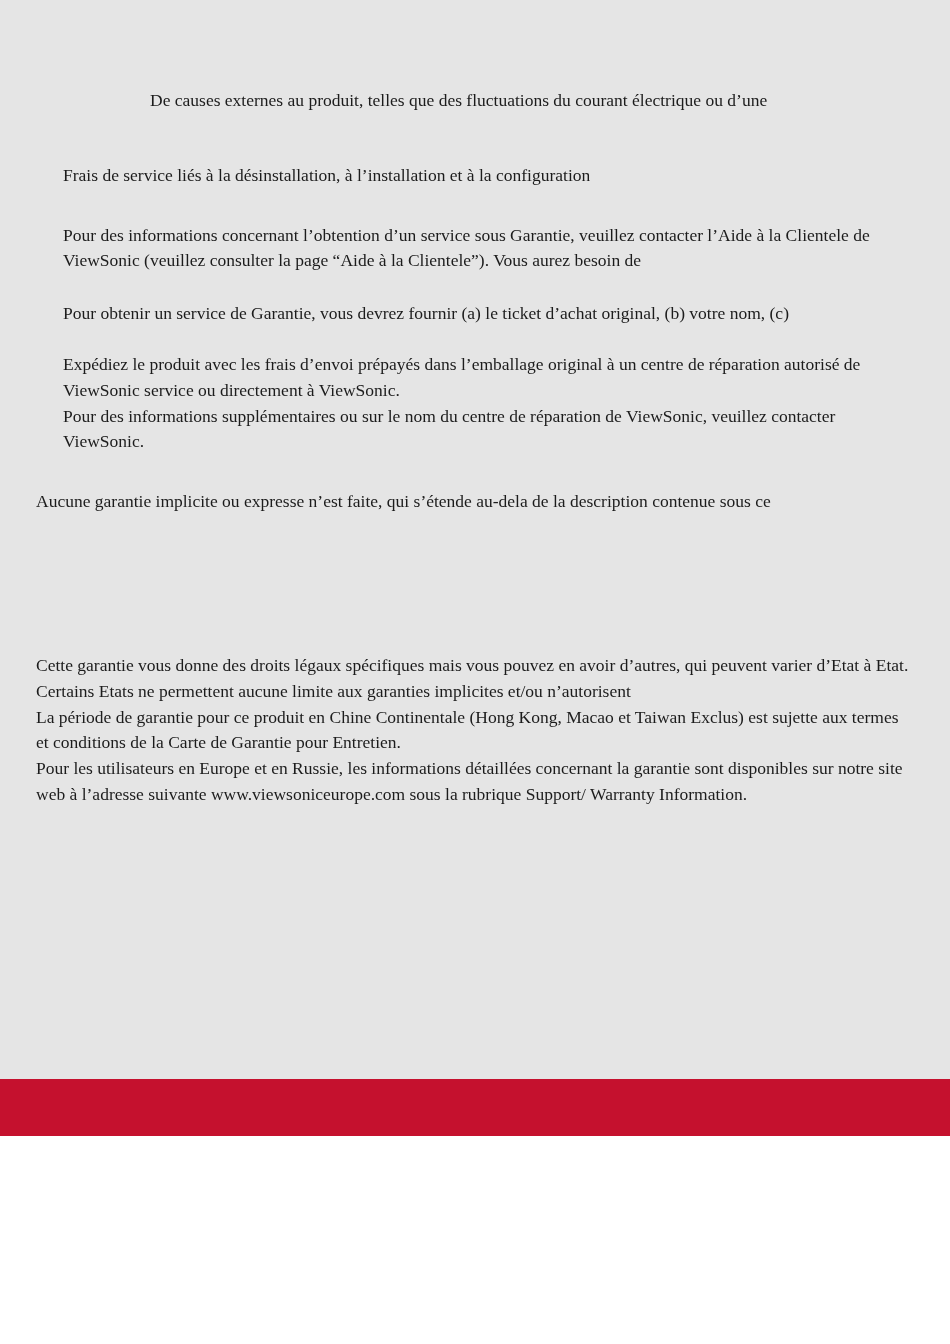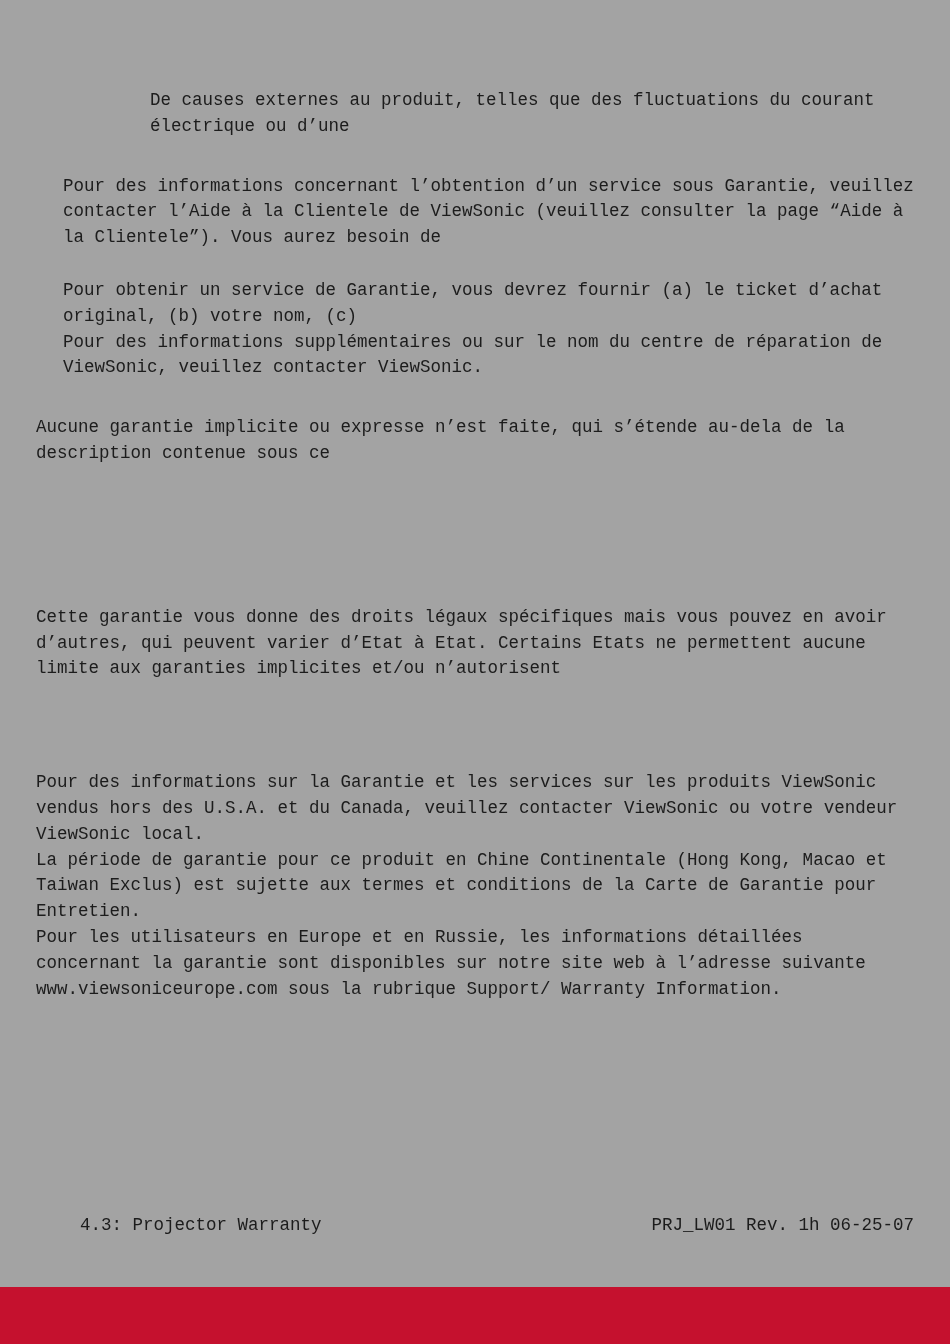--- a/index.html
+++ b/index.html
@@ -3,24 +3,24 @@
 <meta charset="utf-8">
 <style>
   html, body {
     margin: 0;
     padding: 0;
     background: #ffffff;
   }
   .page {
     position: relative;
     width: 950px;
-    height: 1344px;
-    background: #a3a3a3;
+    height: 1136px;
+    background: #e5e5e5;
     overflow: hidden;
-    font-family: Liberation Mono, monospace;
+    font-family: Liberation Serif, serif;
     color: #1c1c1c;
   }
   .content {
     position: absolute;
     top: 88px;
     left: 36px;
     width: 878px;
     font-size: 17.5px;
     line-height: 25.8px;
   }
@@ -63,26 +63,27 @@
     height: 57px;
   }
 </style>
 </head>
 <body>
 
 <div class="page">
 
   <div class="content">
     <p class="p0 ind2">De causes externes au produit, telles que des fluctuations du courant électrique ou d’une</p>
+    <p class="p2 ind1">Frais de service liés à la désinstallation, à l’installation et à la configuration</p>
     <p class="p3 ind1">Pour des informations concernant l’obtention d’un service sous Garantie, veuillez contacter l’Aide à la Clientele de ViewSonic (veuillez consulter la page “Aide à la Clientele”). Vous aurez besoin de</p>
     <p class="p4 ind1">Pour obtenir un service de Garantie, vous devrez fournir (a) le ticket d’achat original, (b) votre nom, (c)</p>
+    <p class="p5 ind1">Expédiez le produit avec les frais d’envoi prépayés dans l’emballage original à un centre de réparation autorisé de ViewSonic service ou directement à ViewSonic.</p>
     <p class="p6 ind1">Pour des informations supplémentaires ou sur le nom du centre de réparation de ViewSonic, veuillez contacter ViewSonic.</p>
     <p class="p7">Aucune garantie implicite ou expresse n’est faite, qui s’étende au-dela de la description contenue sous ce</p>
     <p class="p10">Cette garantie vous donne des droits légaux spécifiques mais vous pouvez en avoir d’autres, qui peuvent varier d’Etat à Etat. Certains Etats ne permettent aucune limite aux garanties implicites et/ou n’autorisent</p>
-    <p class="p11">Pour des informations sur la Garantie et les services sur les produits ViewSonic vendus hors des U.S.A. et du Canada, veuillez contacter ViewSonic ou votre vendeur ViewSonic local.</p>
     <p class="p12">La période de garantie pour ce produit en Chine Continentale (Hong Kong, Macao et Taiwan Exclus) est sujette aux termes et conditions de la Carte de Garantie pour Entretien.</p>
     <p class="p13">Pour les utilisateurs en Europe et en Russie, les informations détaillées concernant la garantie sont disponibles sur notre site web à l’adresse suivante www.viewsoniceurope.com sous la rubrique Support/ Warranty Information.</p>
   </div>
 
   <div class="footer">
     <span>4.3: Projector Warranty</span>
     <span>PRJ_LW01 Rev. 1h 06-25-07</span>
   </div>
 
   <div class="band" style="background: rgb(197, 17, 46);"></div>

